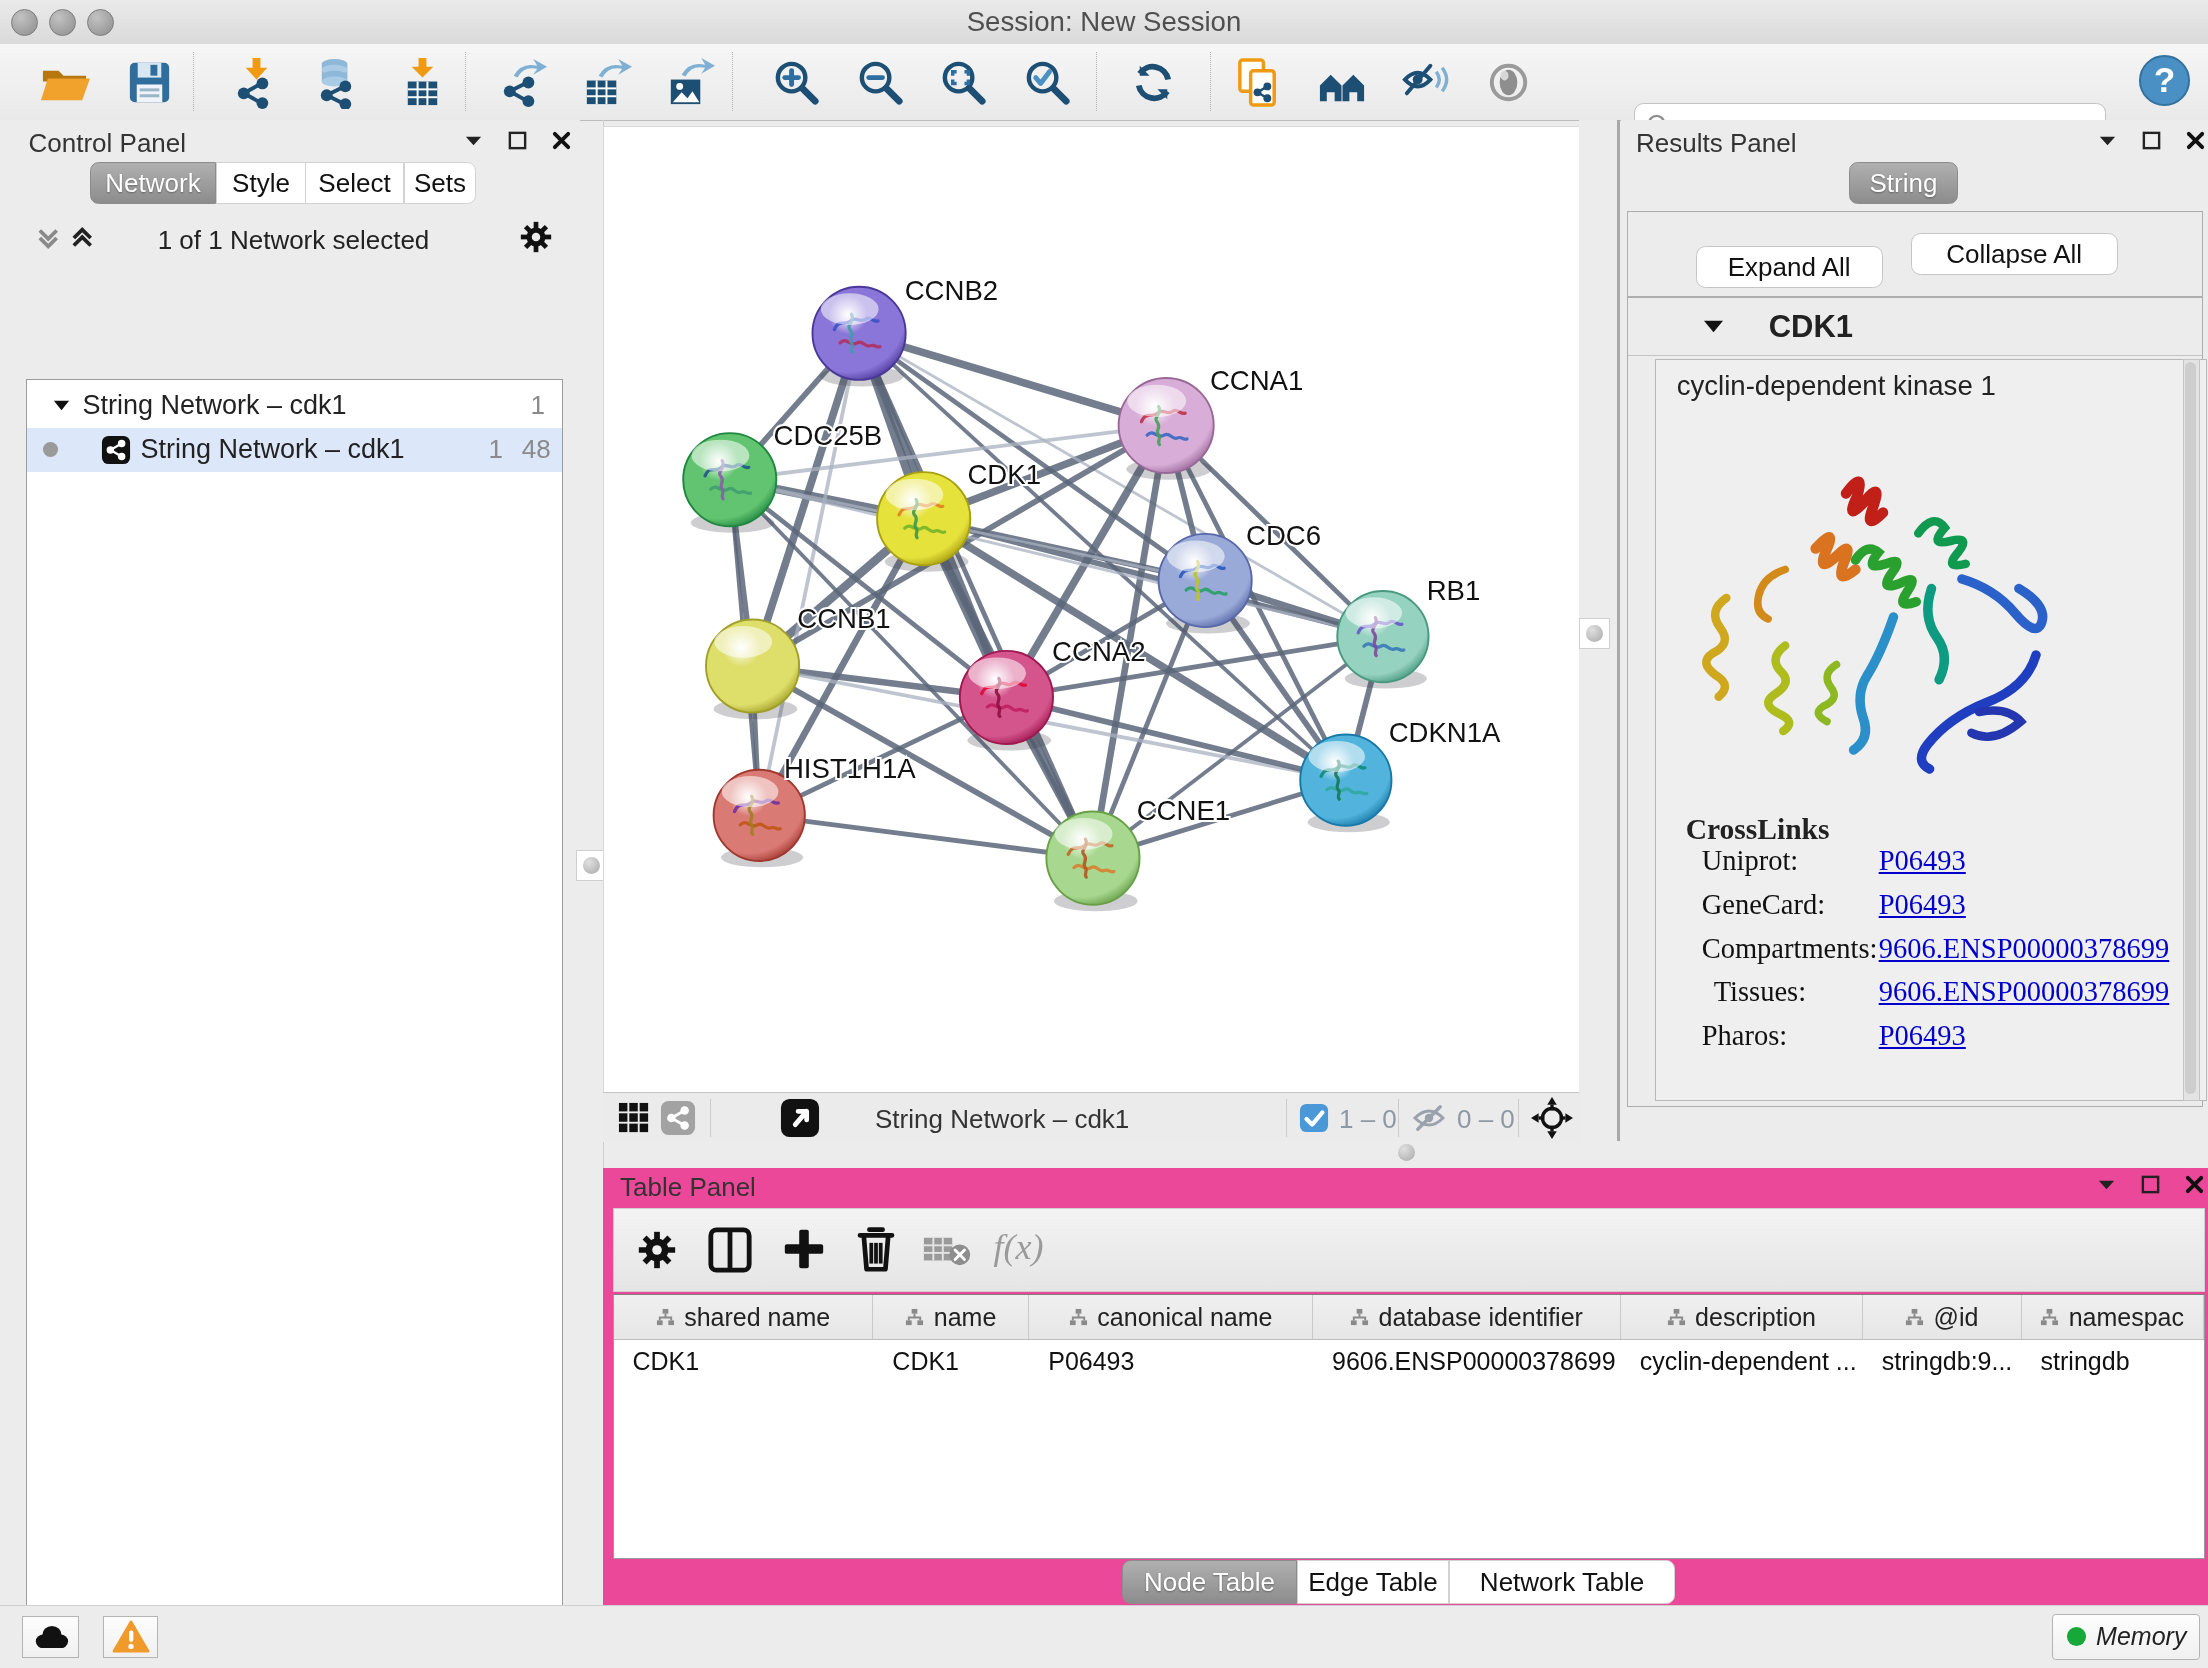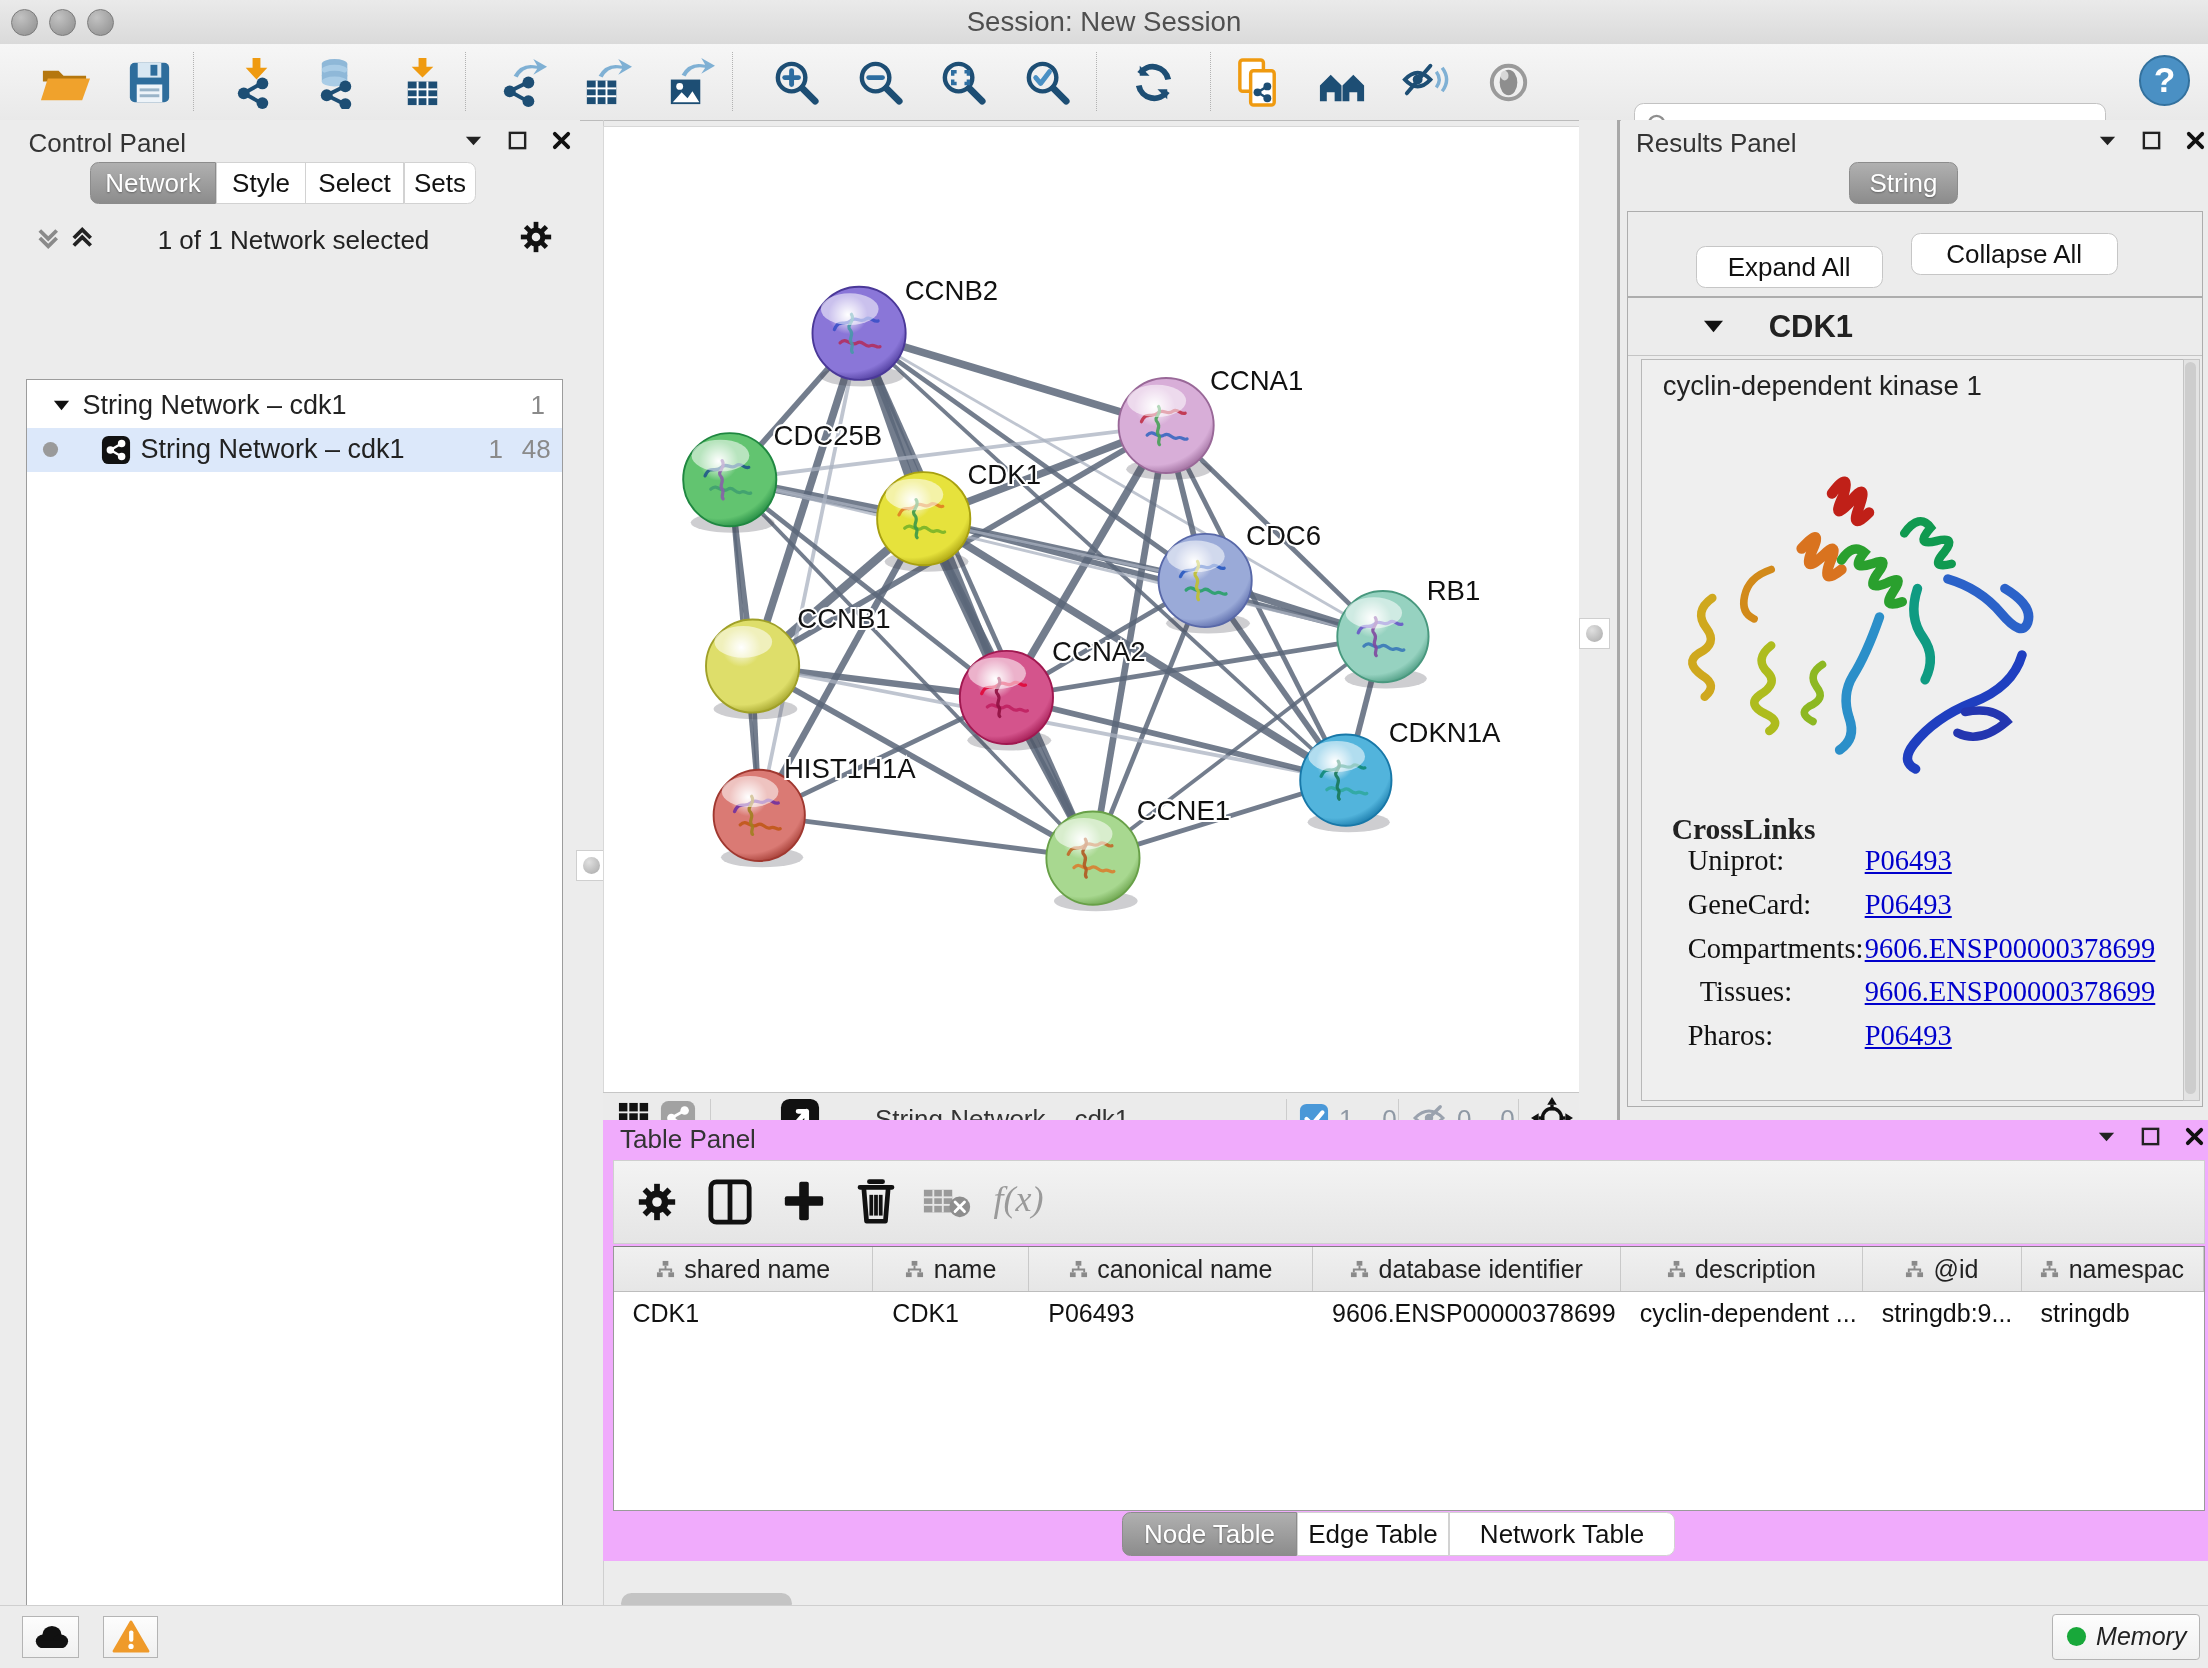--- a/index.html
+++ b/index.html
@@ -50,31 +50,31 @@
   #net-toolbar{left:603px;top:1092px;width:976px;height:49px;background:#ebebeb;
     border-top:1px solid #c6c6c6;}
   .ntsep{position:absolute;top:5.7px;height:38px;border-left:1px solid #cccccc;}
   .ntgray{color:#8e98a4;font-size:26px;}
   
   #results-panel{left:1621px;top:120px;width:588px;height:1021px;background:#ececec;}
   #vsplit-line{left:1617px;top:120px;width:2.9px;height:1021px;background:#a8a8a8;}
   .rp-box{position:absolute;border:1px solid #adadad;background:#ececec;}
   .btn{position:absolute;background:#fff;border:1px solid #c6c6c6;border-radius:9.5px;
     text-align:center;font-size:26px;color:#111;cursor:pointer;}
-  #rp-inner{position:absolute;left:13px;top:61px;width:550px;height:740px;
+  #rp-inner{position:absolute;left:27px;top:61px;width:550px;height:740px;
     background:#efefef;border:1px solid #b8b8b8;}
   .xl-row{position:absolute;font-family:"Liberation Serif",serif;font-size:28.5px;color:#111;}
   .xl-link{font-family:"Liberation Serif",serif;font-size:28.5px;color:#0000cc;
     text-decoration:underline;cursor:pointer;}
   #rp-scroll{position:absolute;right:1.9px;top:61px;width:15px;height:740px;
     background:#e3e3e3;border:1px solid #c4c4c4;}
   #rp-scroll .thumb{position:absolute;left:1px;top:1.9px;width:11.4px;height:732px;
     background:#cdcdcd;border-radius:5.7px;}
   
-  #table-panel{left:603px;top:1120px;width:1605px;height:441px;background:#f0abfc;}
+  #table-panel{left:603px;top:1168px;width:1605px;height:441px;background:#ec4899;}
   #tp-toolbar{position:absolute;left:9.5px;top:40px;width:1590px;height:82px;
     background:linear-gradient(#f3f3f3,#e5e5e5);border:1px solid #cfcfcf;}
   #tp-table{position:absolute;left:9.5px;top:126px;width:1590px;height:263px;
     background:#fff;border:1px solid #9a9a9a;border-top:1.9px solid #7e7e7e;}
   #tp-header{position:absolute;left:0;top:0;width:1590px;height:44px;
     background:linear-gradient(#f0f0f0,#e6e6e6);border-bottom:1px solid #bdbdbd;display:flex;}
   .th{position:relative;display:flex;align-items:center;justify-content:center;gap:9.5px;
     font-size:25px;color:#222;border-right:1px solid #c9c9c9;box-sizing:border-box;height:44px;}
   .tr{position:absolute;left:0;top:44px;width:1590px;height:44px;display:flex;}
   .td{font-size:25px;color:#111;padding-left:19px;display:flex;align-items:center;

